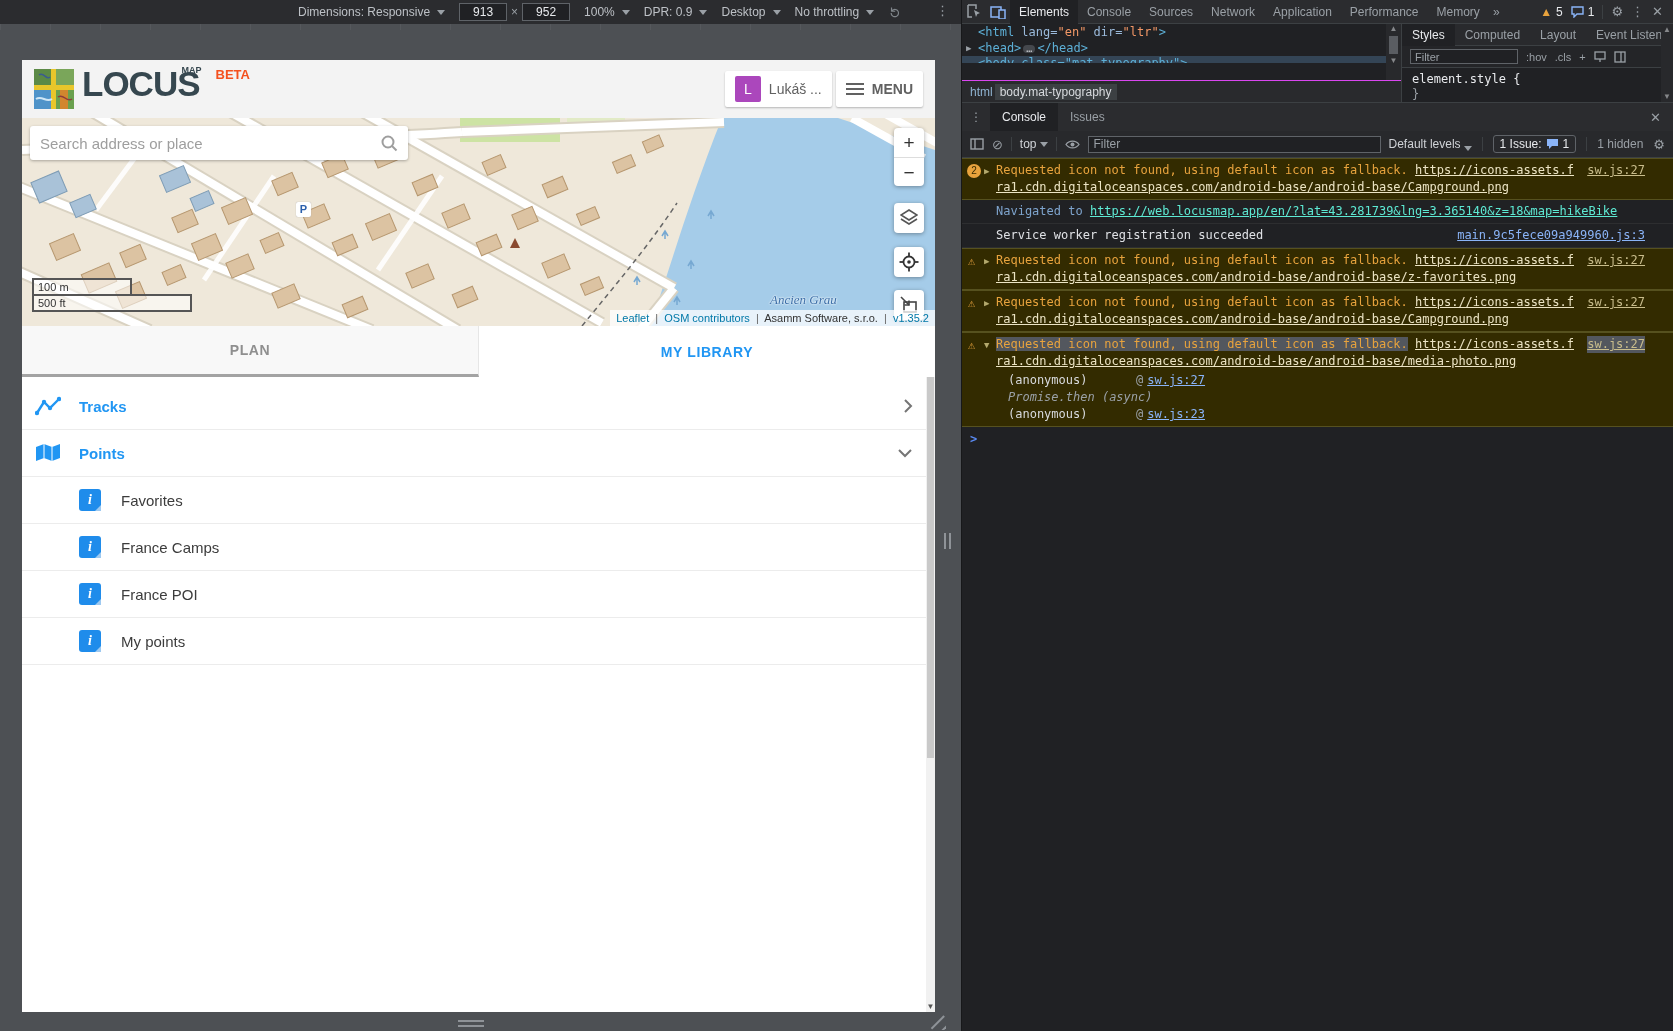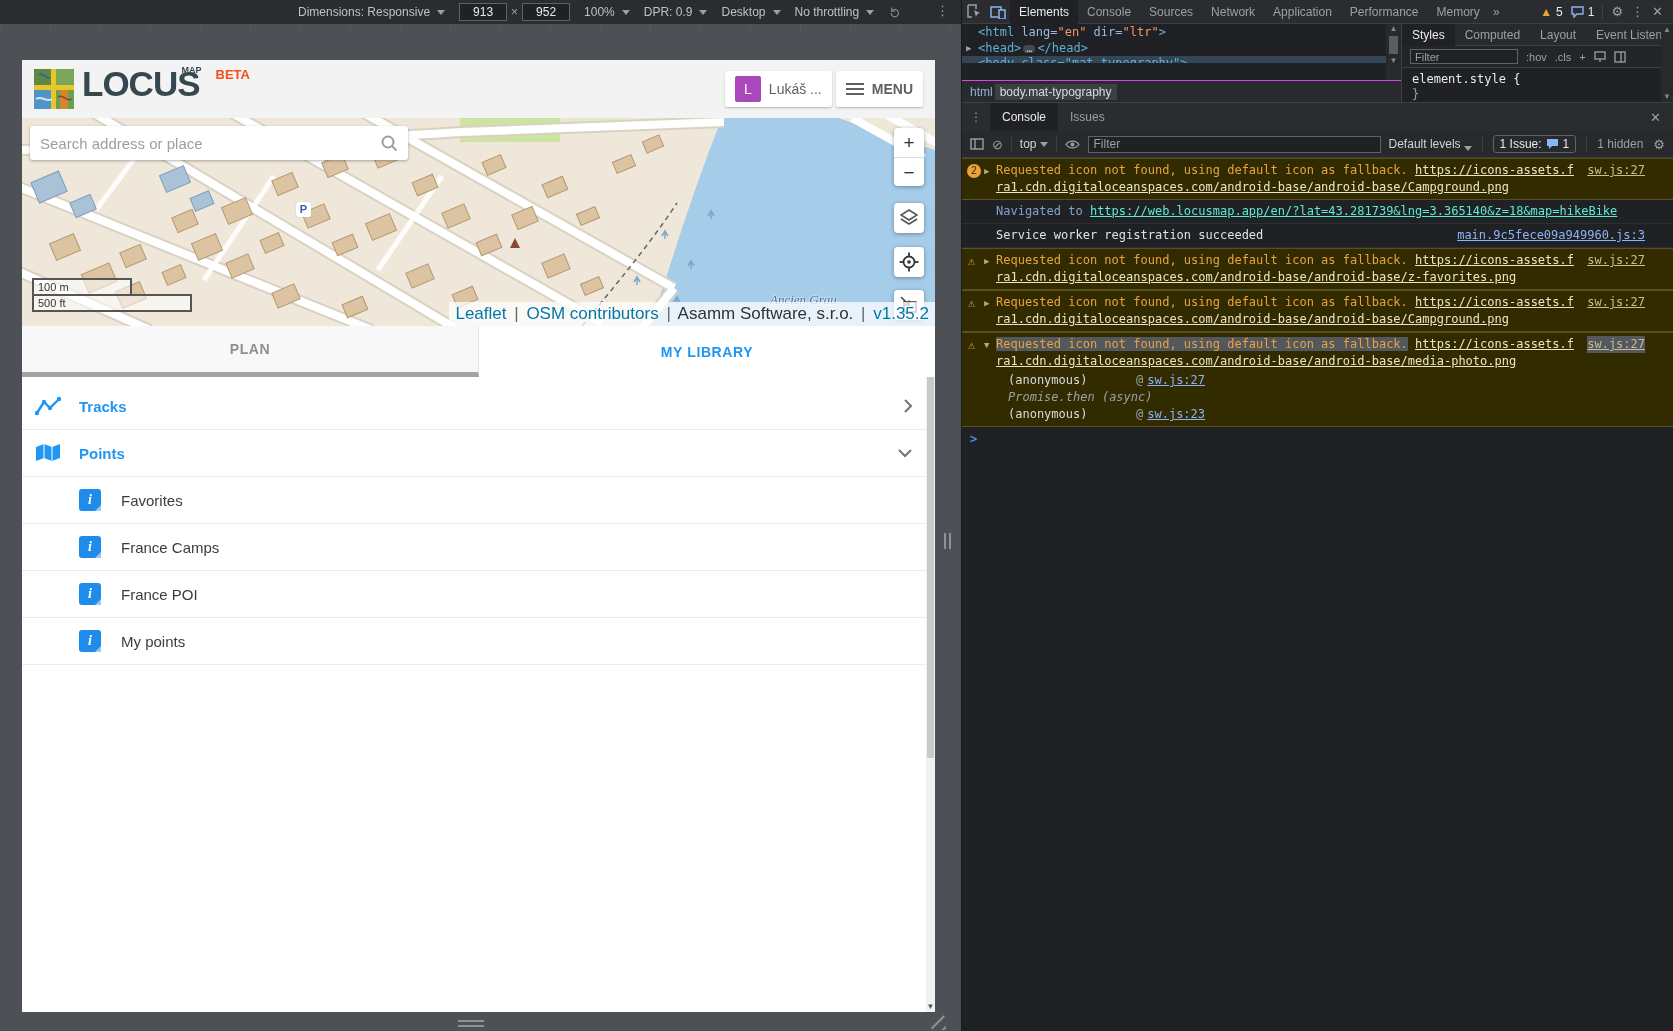--- a/index.html
+++ b/index.html
@@ -70,29 +70,29 @@
   .layersb { top:85px; } .locateb { top:129px; } .importb { top:172px; }
   .map-label { position:absolute; left:748px; top:174px; font-style:italic; font-size:13px; color:#3a6ea8;
                text-shadow:0 0 2px #fff,0 0 2px #fff; font-family:"Liberation Serif",serif; }
   .p-badge { position:absolute; left:274px; top:84px; width:15px; height:15px; background:#fff;
              border-radius:2px; box-shadow:0 0 1px #999; color:#2b5fab; font-weight:bold; font-size:11px;
              text-align:center; line-height:15px; }
   .scale { position:absolute; left:10px; bottom:14px; font-size:11px; color:#333; }
   .scale-m { width:100px; border:2px solid #555; border-bottom:none; background:rgba(255,255,255,.55);
              padding:1px 4px; }
   .scale-ft { width:160px; border:2px solid #555; background:rgba(255,255,255,.55); padding:1px 4px; }
-  .attrib { position:absolute; right:0; bottom:0; background:rgba(255,255,255,.75); font-size:17px;
+  .attrib { position:absolute; right:0; bottom:0; background:rgba(255,255,255,.75); font-size:11px;
             color:#333; padding:2px 6px; white-space:nowrap; }
   .attrib .lnk { color:#0078a8; }
   .attrib .sep { color:#666; margin:0 3px; }
 
   .tabs { position:absolute; left:0; top:266px; width:913px; height:51px; display:flex; }
   .tab { flex:1; display:flex; align-items:center; justify-content:center; font-size:14px;
          font-weight:bold; letter-spacing:.6px; cursor:pointer; }
-  .tab-plan { background:#f8f8f8; color:#8f8f8f; border-bottom:5px solid #a3a3a3; border-right:1px solid #e6e6e6; }
+  .tab-plan { background:#f8f8f8; color:#8f8f8f; border-bottom:3px solid #a3a3a3; border-right:1px solid #e6e6e6; }
   .tab-lib { background:#fff; color:#2196f3; }
 
   .list { position:absolute; left:0; top:317px; width:913px; bottom:0; background:#fff; padding-top:6px; }
   .row { height:47px; display:flex; align-items:center; border-bottom:1px solid #ececec; cursor:pointer; }
   .grow { padding-left:13px;font-weight:bold; }
   .grow .lbl { color:#2196f3; font-size:15px; margin-left:18px; }
   .srow { padding-left:57px; }
   .srow .lbl { color:#3c3c3c; font-size:15px; margin-left:20px; }
   .chev { margin-left:auto; margin-right:22px; }
   .info-ic { width:22px; height:22px; background:#1f8ceb; border-radius:3px; position:relative;

